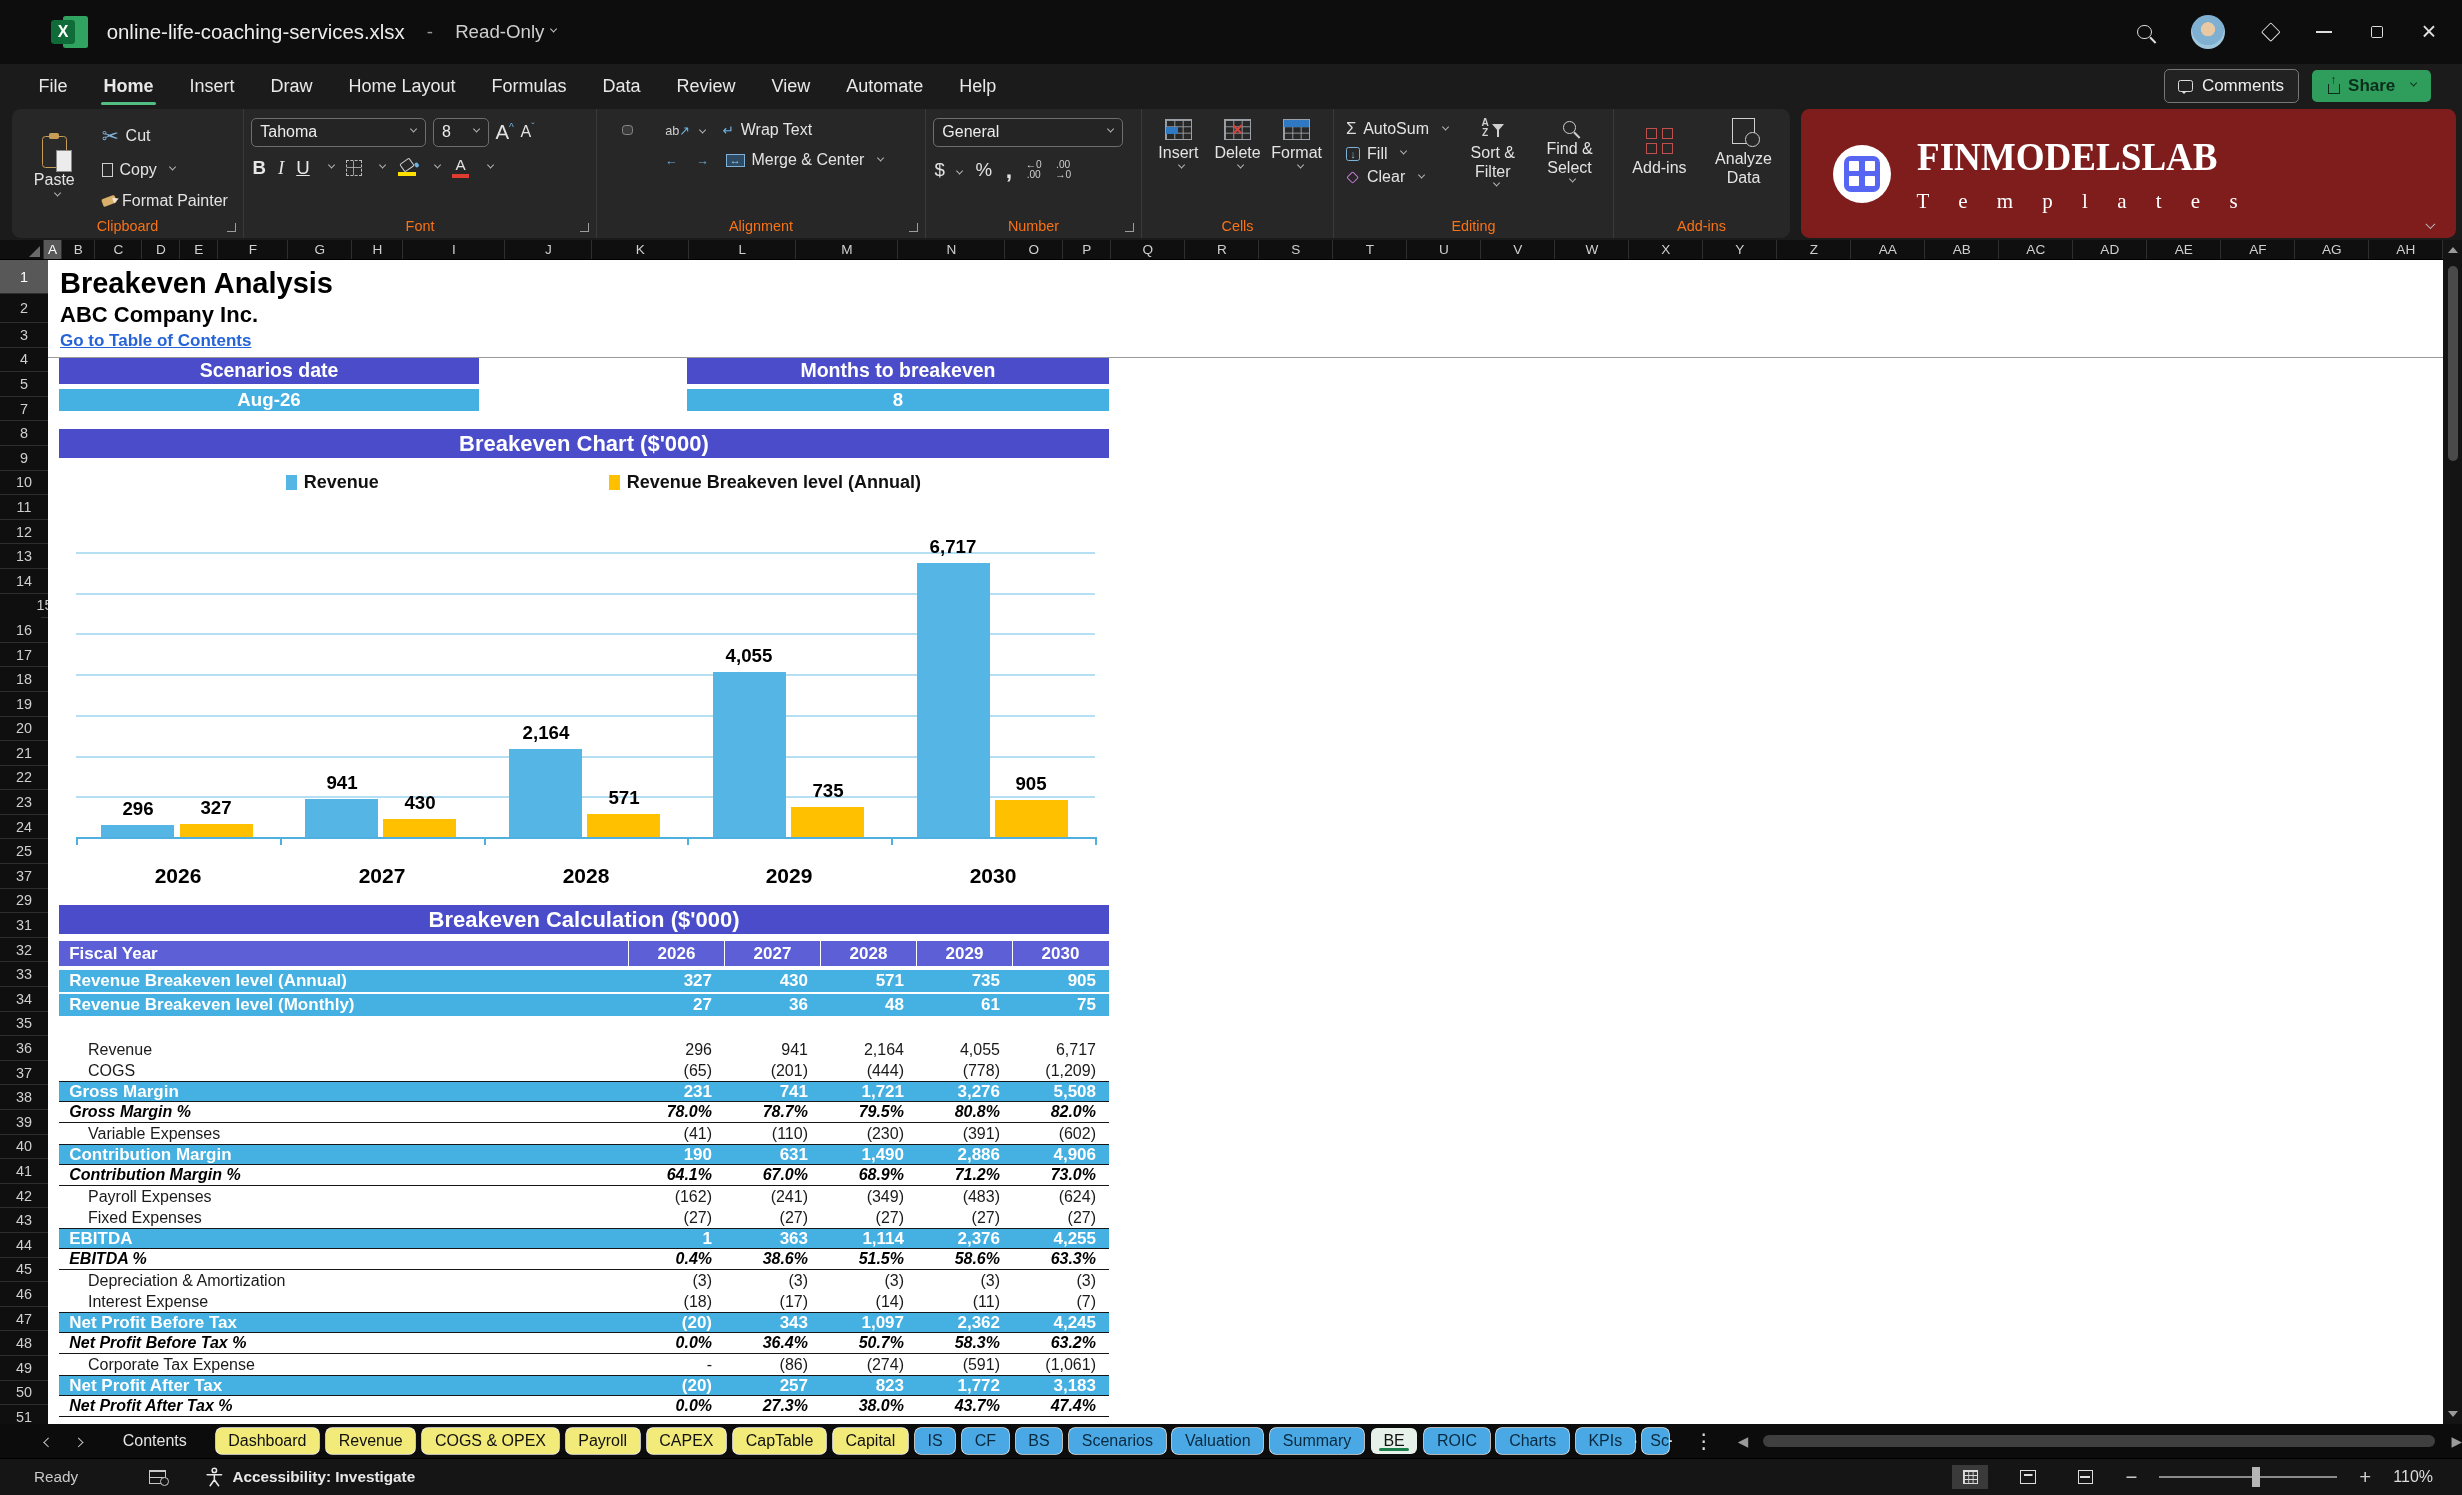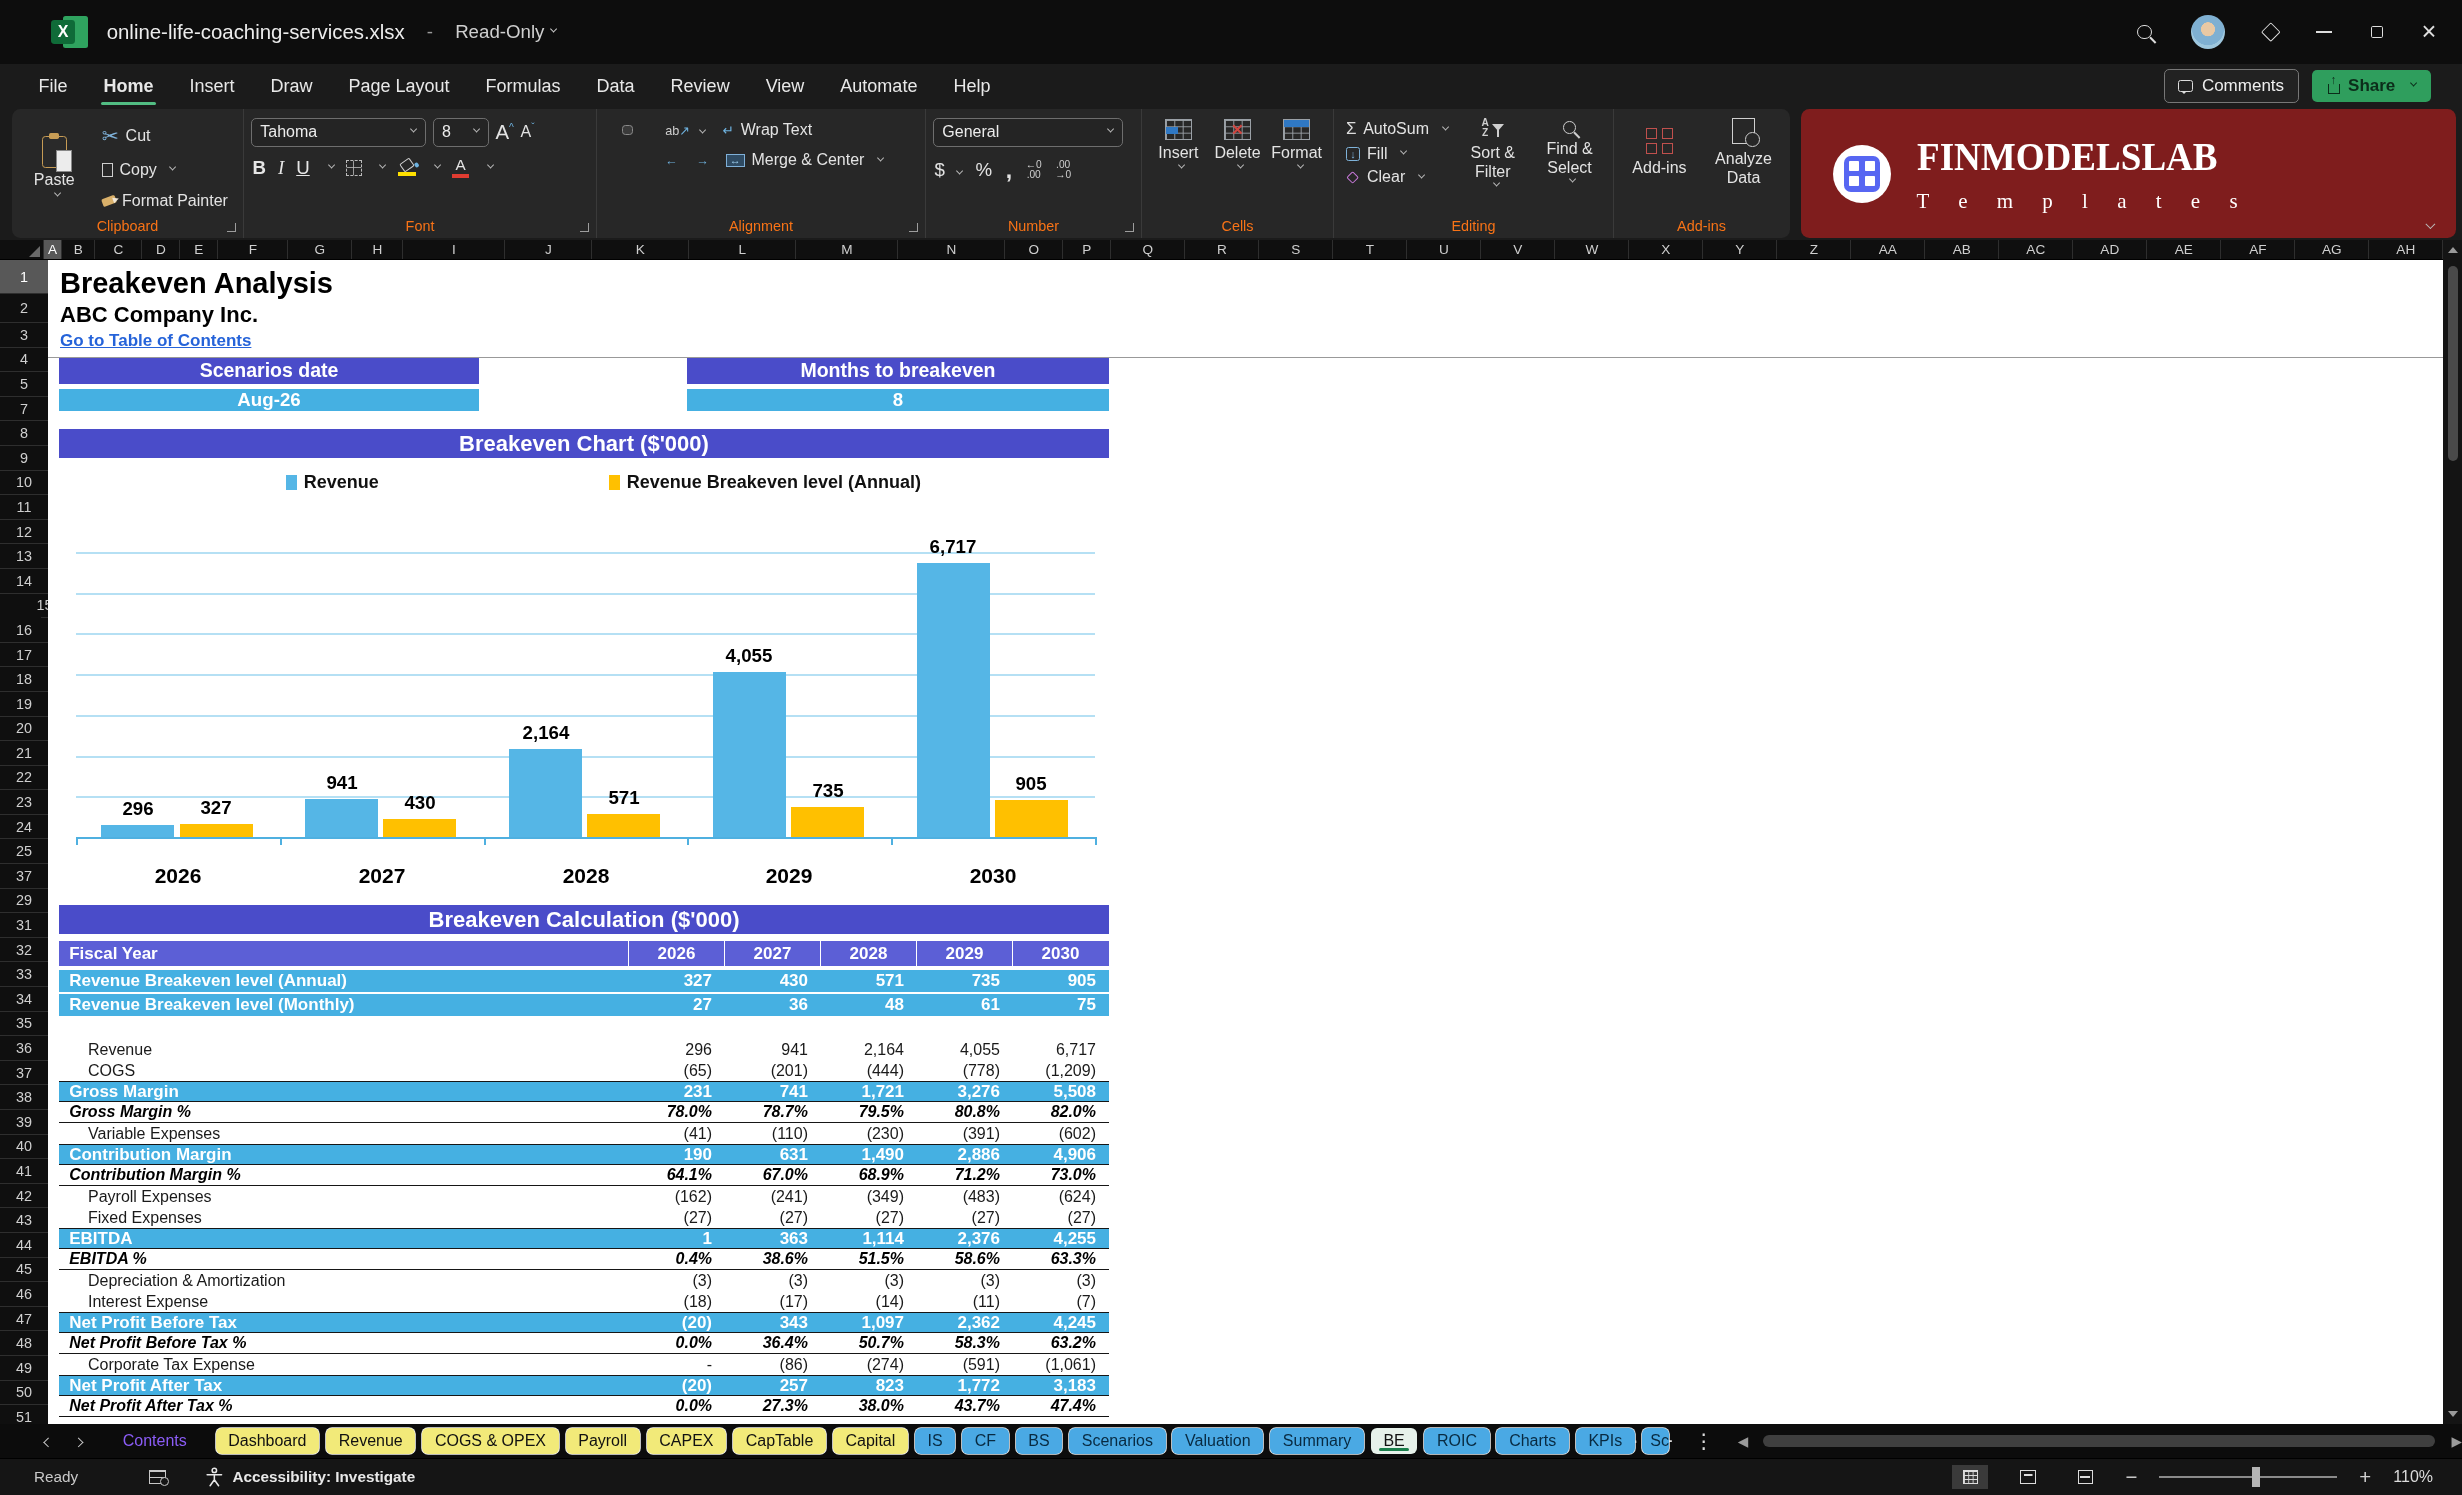--- a/index.html
+++ b/index.html
@@ -208,21 +208,21 @@
   .tri-down { width:0; height:0; border-left:5.1px solid transparent; border-right:5.1px solid transparent;
               border-top:6.8px solid #9a9a9a; margin:0 auto; position:absolute; bottom:6.8px; left:4.2px; }
   .vthumb { position:absolute; left:4.2px; top:25.5px; width:10.2px; height:195px; background:#4a4a4a; border-radius:5.1px; }
 
   
   .tabbar { position:absolute; left:0; right:0; top:1424px; height:34px; background:#0c0c0c;
             display:flex; align-items:center; padding-left:36px; gap:6.8px; }
   .tab-nav { color:#cfcfcf; padding:0 8.5px; }
   .stab { height:25.5px; border-radius:6px; padding:0 12.7px; font-size:16px; display:flex; align-items:center;
           flex-shrink:0; position:relative; }
-  .stab.plain { color:#8b5cf6; background:none; margin:0 22px 0 25.5px; padding:0; }
+  .stab.plain { color:#e5e5e5; background:none; margin:0 22px 0 25.5px; padding:0; }
   .stab.yellow { background:#f2ea79; color:#111; box-shadow:0 0 0 0.8px #f2f2f2; }
   .stab.blue { background:#4aa9e4; color:#082a41; box-shadow:0 0 0 0.8px #eaeaea; }
   .stab.blue-clipped { background:#4aa9e4; color:#082a41; box-shadow:0 0 0 0.8px #eaeaea; width:27px; overflow:hidden; padding:0 0 0 8.5px; }
   .stab.active { background:#e6f1ea; color:#111; }
   .stab.active::after { content:''; position:absolute; left:8.5px; right:8.5px; bottom:2.5px; height:3.4px; background:#1a7f4b; border-radius:1.7px; }
   .tab-ctl { color:#ddd; font-size:20.4px; padding:0 6.8px; }
   .hthumb { width:1107px; height:12.7px; background:#3f3f3f; border-radius:6.8px; margin-left:8.5px; }
   .harrow { color:#9a9a9a; font-size:13.6px; margin-left:10.2px; }
 
   
@@ -273,21 +273,21 @@
       <span class="ic-close">×</span>
     </div>
   </div>
 
   <div class="menurow">
     <div id="menu-tabs" style="display:flex;">
         <div class="mtab">File</div>
         <div class="mtab active">Home</div>
         <div class="mtab">Insert</div>
         <div class="mtab">Draw</div>
-        <div class="mtab">Page Layout</div>
+        <div class="mtab">Home Layout</div>
         <div class="mtab">Formulas</div>
         <div class="mtab">Data</div>
         <div class="mtab">Review</div>
         <div class="mtab">View</div>
         <div class="mtab">Automate</div>
         <div class="mtab">Help</div>
       </div>
     <div class="menu-right">
       <span class="btn-comments">
         <span class="ic-bubble"></span>

